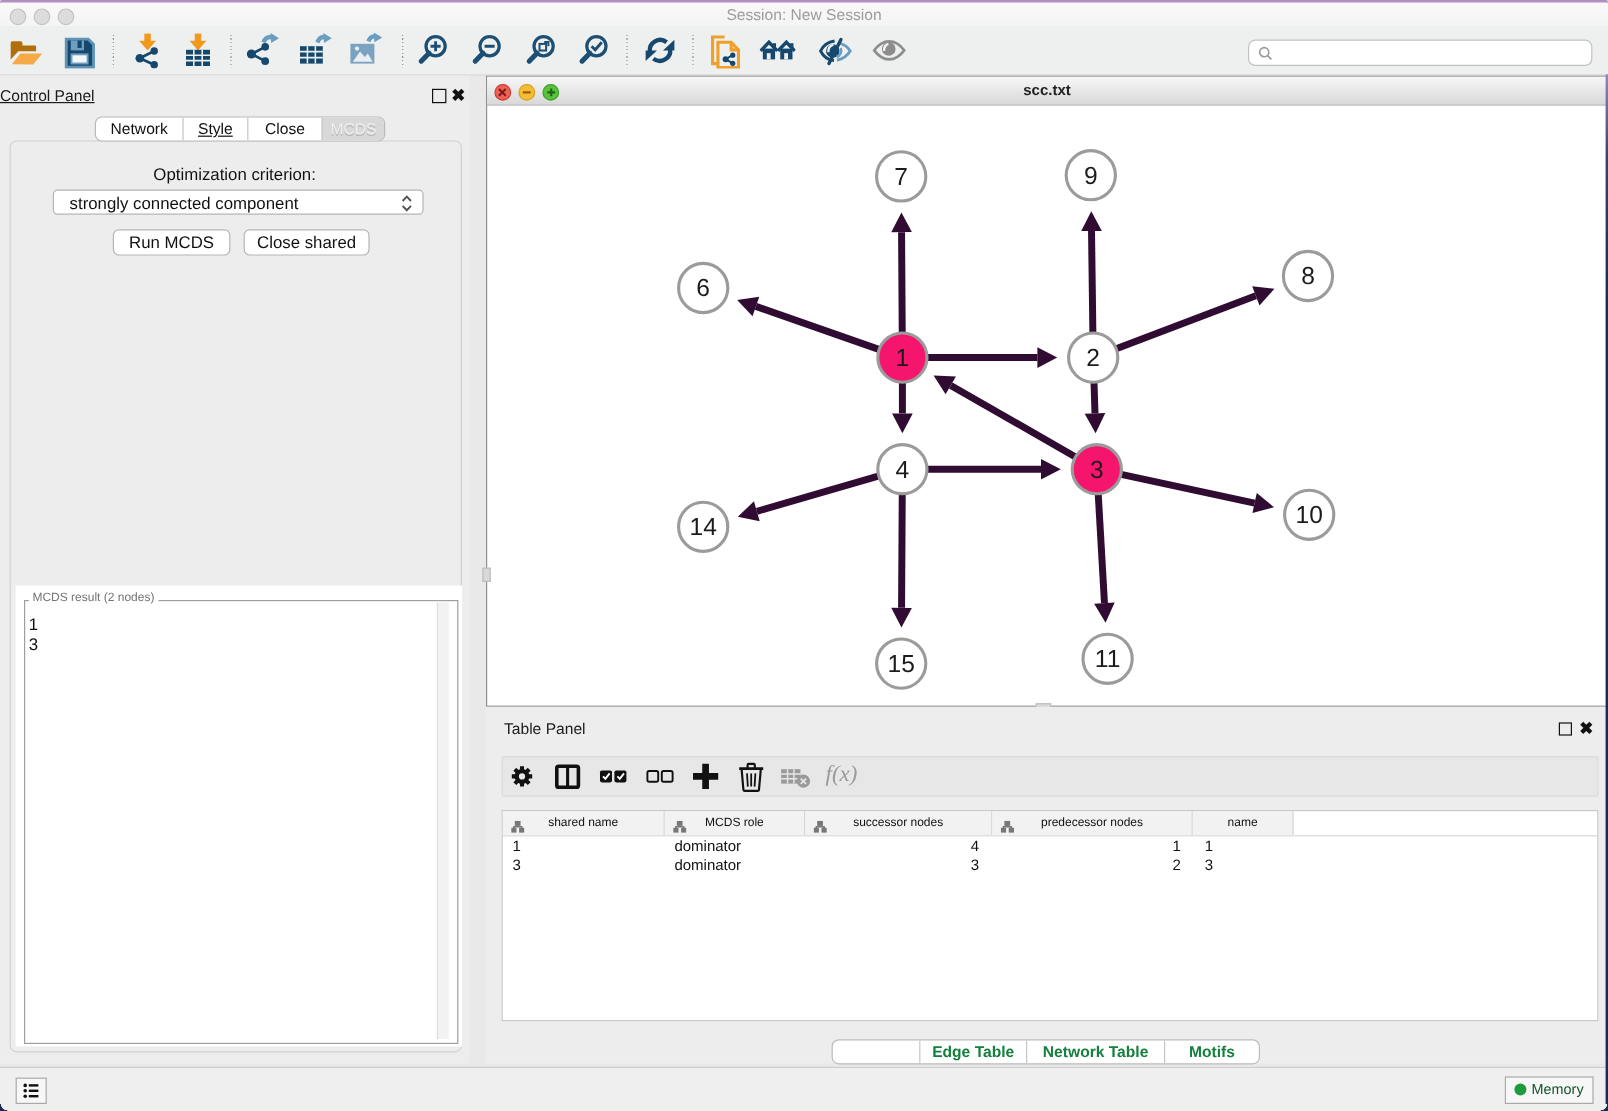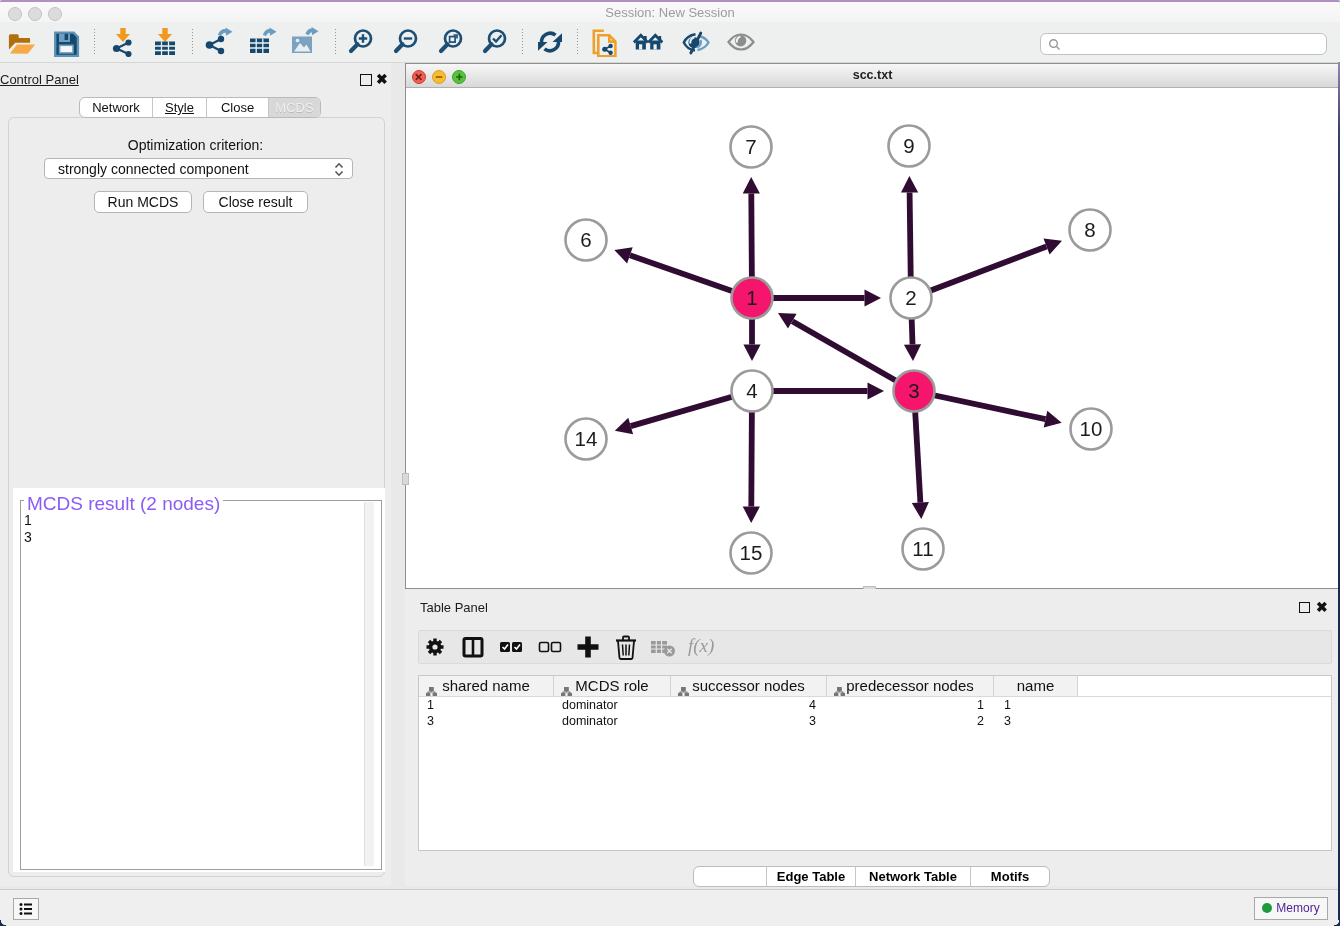--- a/index.html
+++ b/index.html
@@ -28,46 +28,46 @@
 .tab{font-size:13px;color:#111;text-align:center;line-height:19px;border-left:1px solid #c6c6c6;}
 .tab:first-child{border-left:none;}
 .tabsel{background:#d8d8d8;color:#efefef;text-shadow:0 1px 0 #bbb;}
 #optlabel{left:0;top:74px;width:391px;text-align:center;font-size:14px;color:#111;}
 #optsel{left:44px;top:95px;width:309px;height:21px;background:#fff;border:1px solid #b5b5b5;
   border-radius:4px;font-size:14px;color:#111;line-height:21px;padding-left:13px;box-sizing:border-box;}
 .btn{height:20px;background:#fff;border:1px solid #b5b5b5;border-radius:5px;font-size:14px;
   color:#111;text-align:center;line-height:20px;}
 #mcdswhite{left:13px;top:425px;width:372px;height:384px;background:#fff;}
 #mcdsbox{left:20px;top:437px;width:360px;height:368px;border:1px solid #9e9e9e;background:#fff;}
-#mcdslabel{left:24px;top:430px;background:#fff;padding:0 3px;font-size:19px;color:#8b5cf6;}
+#mcdslabel{left:24px;top:430px;background:#fff;padding:0 3px;font-size:10px;color:#737373;}
 #mcdsscroll{left:364px;top:439px;width:9px;height:364px;background:#f2f2f2;border-left:1px solid #e0e0e0;}
 
 #netwin{left:405px;top:63px;width:935px;height:526px;border:1px solid #8f8f8f;box-sizing:border-box;
   background:#fff;}
 #nettitle{left:0;top:0;width:933px;height:23px;background:linear-gradient(#f7f7f7,#d8d8d8);
   border-bottom:1px solid #b0b0b0;}
 .traffic{width:14px;height:14px;border-radius:50%;top:6px;box-sizing:border-box;}
 #netname{width:933px;text-align:center;font-size:12.5px;font-weight:bold;color:#222;line-height:23px;}
 
 #tpanel{left:405px;top:589px;width:935px;height:297px;background:#ededed;}
 #ttoolbar{left:13px;top:41px;width:914px;height:34px;background:#e7e7e7;border:1px solid #dadada;
   border-radius:2px;box-sizing:border-box;}
 #ttable{left:13px;top:86px;width:914px;height:176px;background:#fff;border:1px solid #c8c8c8;
   box-sizing:border-box;}
-.thead{background:#f2f2f2;border-right:1px solid #d4d4d4;font-size:15px;color:#111;
+.thead{background:#f2f2f2;border-right:1px solid #d4d4d4;font-size:10px;color:#111;
   text-align:center;line-height:20px;box-sizing:border-box;height:20px;}
 .trow{font-size:12.5px;color:#111;height:16px;line-height:16px;}
 .btabs{display:flex;height:19px;border:1px solid #bcbcbc;border-radius:6px;overflow:hidden;background:#fff;}
-.btab{font-size:13px;font-weight:bold;color:#000000;text-align:center;line-height:19px;border-left:1px solid #c6c6c6;}
+.btab{font-size:13px;font-weight:bold;color:#15803d;text-align:center;line-height:19px;border-left:1px solid #c6c6c6;}
 .btab:first-child{border-left:none;}
 .btabsel{background:#d8d8d8;color:#f2f2f2;font-weight:normal;text-shadow:0 1px 0 #bbb;}
 
 #statusbar{left:0;top:889px;width:1340px;height:37px;background:#efefef;border-top:1px solid #cdcdcd;}
 #memorybtn{left:1254px;top:897px;width:74px;height:23px;background:#f7f7f7;border:1px solid #a9a9a9;
-  font-size:12px;color:#4c1d95;box-sizing:border-box;text-align:center;line-height:21px;}
+  font-size:12px;color:#14532d;box-sizing:border-box;text-align:center;line-height:21px;}
 #listbtn{left:13px;top:898px;width:26px;height:22px;background:#f7f7f7;border:1px solid #a9a9a9;
   box-sizing:border-box;}
 #rightedge{left:1338px;top:62px;width:2px;height:864px;background:linear-gradient(#9387b8,#3a3f6e 8%,#1b2a52 22%);}
 </style>
 </head>
 <body>
 
 <div class="abs" id="macbar"></div>
 <div class="abs" id="purpletop"></div>
 <div class="abs tl" style="left:8px;"></div>
@@ -230,21 +230,21 @@
     <div class="tab tabsel" style="flex:1;">MCDS</div>
   </div>
   <div class="abs" id="optsel">strongly connected component
     <svg class="abs" style="right:8px;top:3px;" width="10" height="15" viewBox="0 0 10 15">
       <path d="M1.5 5.5 L5 1.8 L8.5 5.5" fill="none" stroke="#555" stroke-width="1.6"></path>
       <path d="M1.5 9.5 L5 13.2 L8.5 9.5" fill="none" stroke="#555" stroke-width="1.6"></path>
     </svg>
   </div>
   <div class="abs" id="optlabel">Optimization criterion:</div>
   <div class="abs btn" style="left:94px;top:128px;width:96px;">Run MCDS</div>
-  <div class="abs btn" style="left:203px;top:128px;width:103px;">Close result</div>
+  <div class="abs btn" style="left:203px;top:128px;width:103px;">Close shared</div>
   <div class="abs" id="mcdswhite"></div>
   <div class="abs" id="mcdsbox"></div>
   <div class="abs" id="mcdslabel">MCDS result (2 nodes)</div>
   <div class="abs" id="mcdsscroll"></div>
   <div class="abs" style="left:24px;top:449px;font-size:14px;color:#111;line-height:16.5px;">1<br>3</div>
 </div>
 
 <div class="abs" id="netwin">
   <div class="abs" id="nettitle">
     <div class="abs traffic" style="left:6px;background:#ee6156;border:1px solid #ce3a30;"></div>

